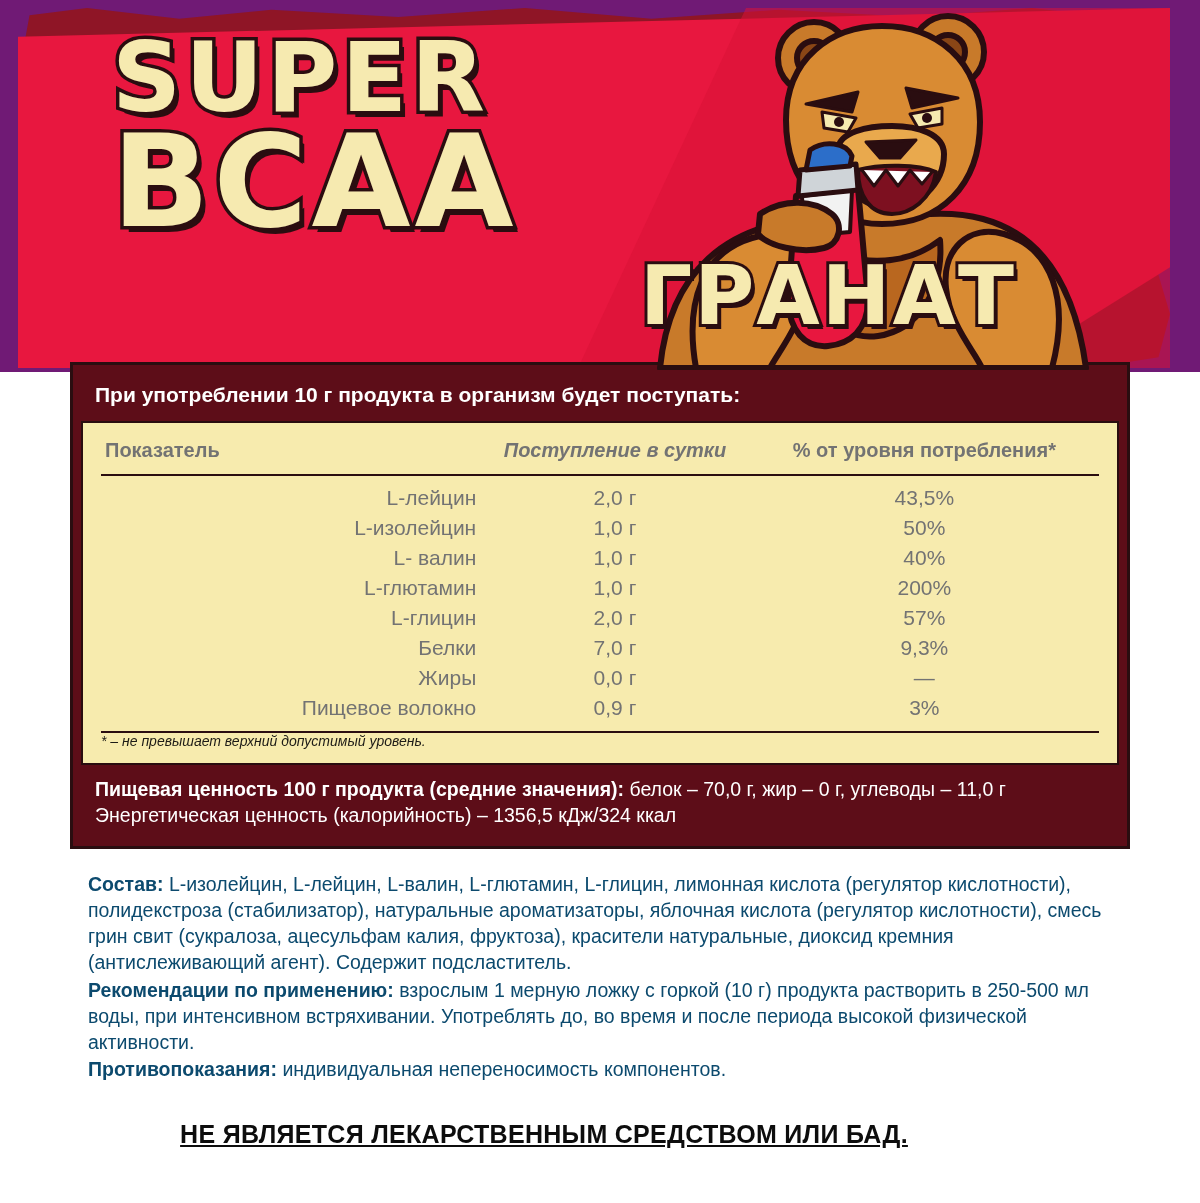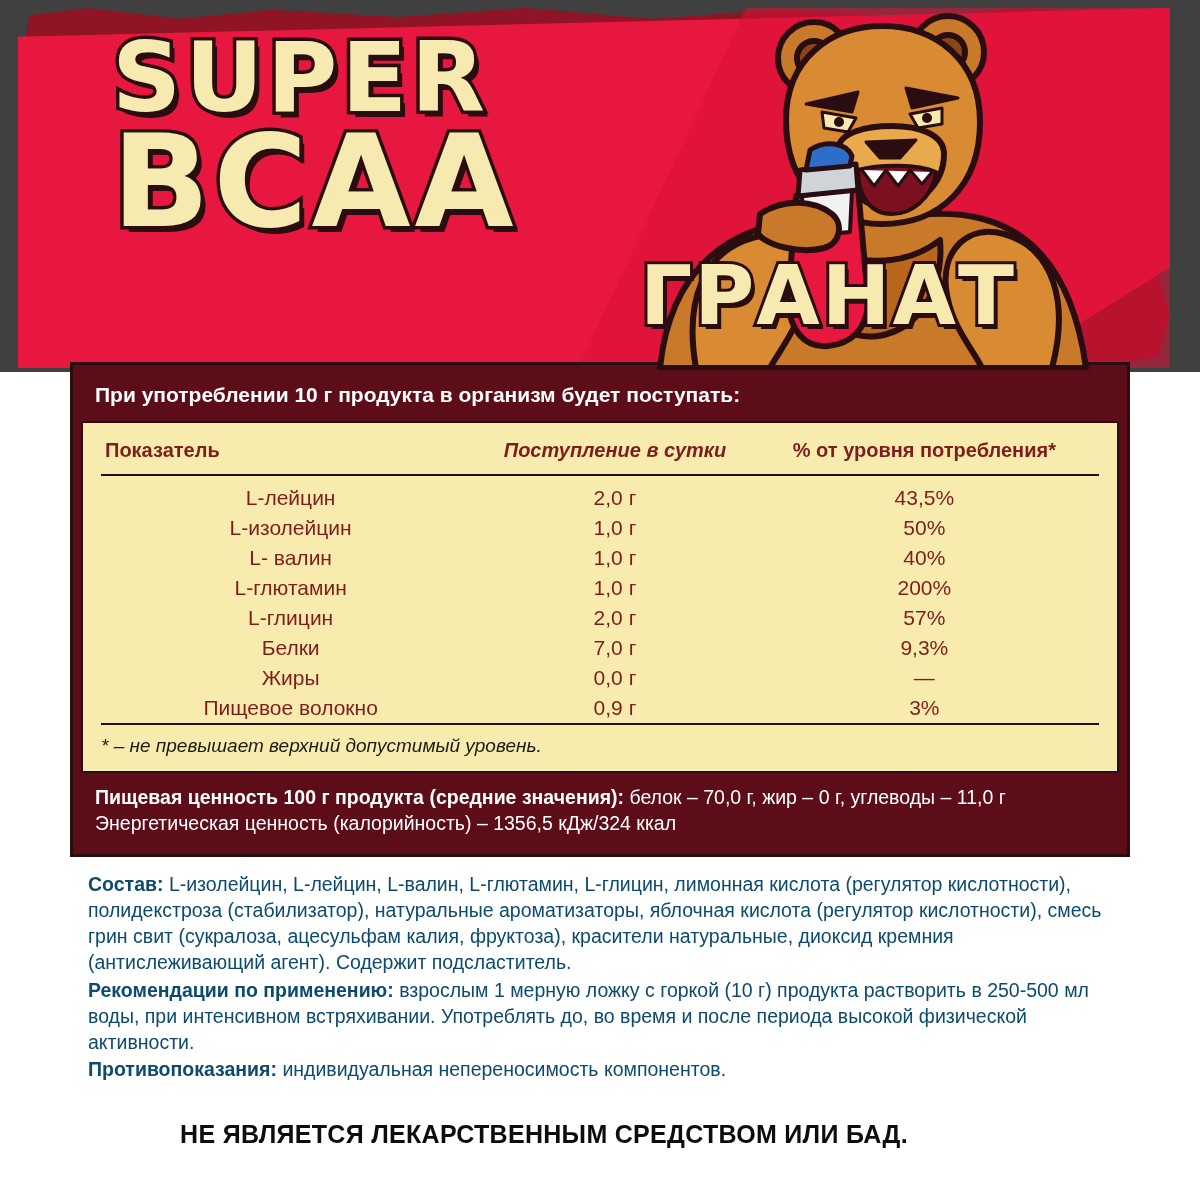--- a/index.html
+++ b/index.html
@@ -15,21 +15,21 @@
     position: relative;
     overflow: hidden;
   }
 
   
   .hero {
     position: relative;
     width: 1200px;
     height: 372px;
     overflow: hidden;
-    background: #404040;
+    background: #701a75;
   }
   .hero-bg {
     position: absolute;
     left: 18px;
     top: 8px;
     width: 1152px;
     height: 360px;
     background: #8f1526;
     clip-path: polygon(
       1% 2%, 6% 0%, 14% 3%, 22% 0.5%, 33% 2.5%, 44% 0%, 55% 3%, 66% 0.5%,
@@ -134,45 +134,45 @@
   }
   .panel-card {
     background: #f7ebae;
     border: 2px solid #2a0d10;
     padding: 14px 18px 10px 18px;
   }
   table.nutri {
     width: 100%;
     border-collapse: collapse;
     font-size: 21px;
-    color: #7f1d1d;
+    color: #737373;
   }
   table.nutri th {
     font-size: 20px;
     font-weight: bold;
     text-align: center;
     padding: 2px 4px 12px 4px;
     border-bottom: 2px solid #2a0d10;
     white-space: nowrap;
   }
   table.nutri th.c1 { text-align: left; width: 38%; }
   table.nutri th.c2 { width: 27%; font-style: italic; }
   table.nutri th.c3 { width: 35%; }
   table.nutri td {
     padding: 3px 4px;
     text-align: center;
   }
-  table.nutri td.c1 { text-align: center; }
+  table.nutri td.c1 { text-align: right; }
   table.nutri tbody tr:first-child td { padding-top: 10px; }
   .footnote {
     font-style: italic;
-    font-size: 19px;
+    font-size: 14px;
     color: #1d1b16;
     border-top: 2px solid #2a0d10;
-    padding-top: 10px;
+    margin-top: 8px;
     padding-bottom: 4px;
   }
   .panel-foot {
     color: #ffffff;
     font-size: 19.5px;
     line-height: 1.32;
     padding: 12px 14px 10px 14px;
   }
   .panel-foot b { font-weight: bold; }
 
@@ -193,20 +193,21 @@
   .disclaimer {
     position: absolute;
     left: 0;
     top: 1120px;
     width: 1088px;
     text-align: center;
     font-size: 25px;
     font-weight: bold;
     color: #0d0d0d;
     letter-spacing: 0.3px;
+    text-decoration: underline;
   }
 </style>
 </head>
 <body>
 
 <div class="hero">
   <div class="hero-bg"></div>
   <div class="hero-red"></div>
 
   <div class="bear">

